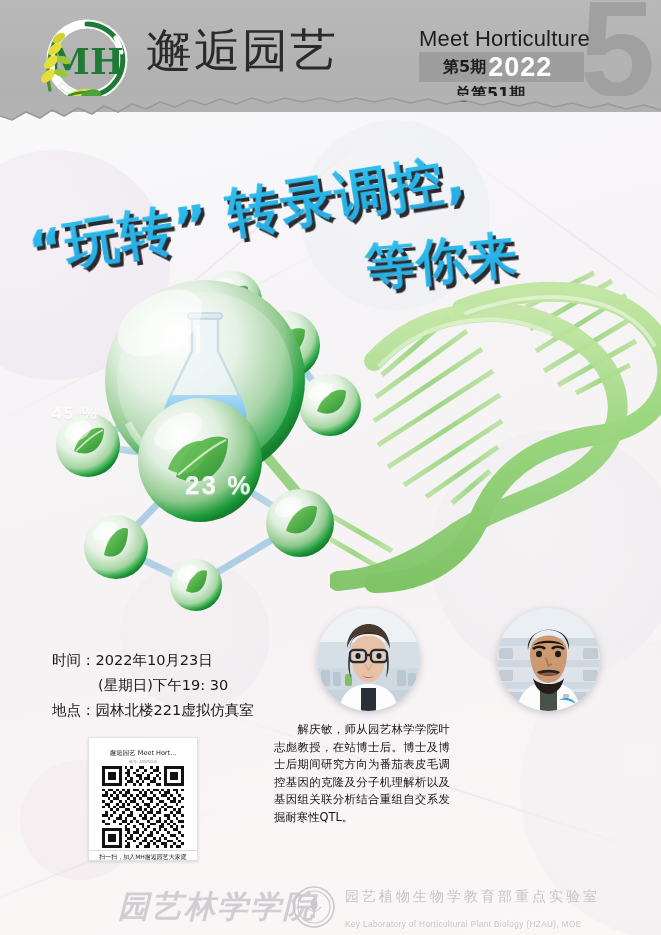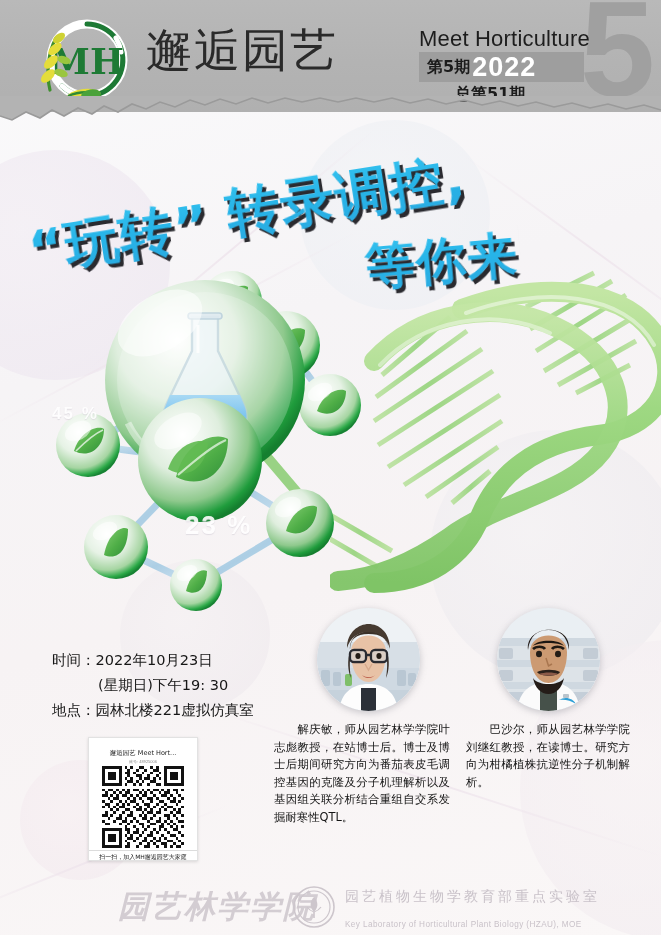--- a/index.html
+++ b/index.html
@@ -22,36 +22,36 @@
   .b6{width:120px;height:120px;left:20px;top:760px;background:radial-gradient(circle at 40% 40%,#f7eff2,#f2e9ee);opacity:.7;}
   .streak{position:absolute;background:linear-gradient(90deg,rgba(240,230,238,0),rgba(238,228,236,.85),rgba(240,230,238,0));height:2px;}
   .s1{width:420px;left:-40px;top:330px;transform:rotate(-28deg);}
   .s2{width:380px;left:40px;top:250px;transform:rotate(-40deg);}
   .s3{width:500px;left:180px;top:780px;transform:rotate(18deg);}
   .s4{width:300px;left:-60px;top:860px;transform:rotate(-22deg);}
   .s5{width:330px;left:430px;top:250px;transform:rotate(36deg);}
   .watermark{position:absolute;color:#ffffff;font-weight:700;opacity:.9;
     text-shadow:0 1px 1px rgba(220,215,222,.9);letter-spacing:2px;}
   .w1{left:52px;top:404px;font-size:17px;}
-  .w2{left:185px;top:470px;font-size:26px;margin-top:40px;}
+  .w2{left:185px;top:470px;font-size:26px;}
 
   
   .header{position:absolute;left:0;top:0;width:661px;height:112px;
     background:linear-gradient(180deg,#b9b9b9 0%,#b3b3b3 55%,#b0b0b0 100%);overflow:hidden;}
   .header-big-num{position:absolute;right:6px;top:-18px;font-size:135px;line-height:1;
     font-weight:700;color:#a0a0a0;font-family:"Liberation Sans",sans-serif;}
   .logo{position:absolute;left:28px;top:16px;width:118px;height:88px;}
   .logo svg{display:block;}
   .brand-cn{position:absolute;left:146px;top:27px;font-size:46px;line-height:1;
     color:#2a2a2a;font-family:"DejaVu Sans",sans-serif;font-weight:400;letter-spacing:2px;text-align:center;}
   .meet-en{position:absolute;left:419px;top:26px;font-size:22px;color:#1d1d1d;
     font-family:"Liberation Sans",sans-serif;letter-spacing:.2px;}
   .issue-row{position:absolute;left:419px;top:52px;width:165px;height:30px;
     background:#9e9e9e;display:flex;align-items:center;}
-  .issue-no{font-size:16px;font-weight:700;color:#1c1c1c;padding-left:8px;
+  .issue-no{font-size:16px;font-weight:700;color:#1c1c1c;padding-left:24px;
     font-family:"DejaVu Sans",sans-serif;}
   .issue-year{font-size:27px;font-weight:700;color:#ffffff;margin-left:2px;
     font-family:"Liberation Sans",sans-serif;letter-spacing:1px;}
   .issue-total{position:absolute;left:455px;top:84px;font-size:16px;font-weight:700;
     color:#1c1c1c;font-family:"DejaVu Sans",sans-serif;}
 
   
   .torn{position:absolute;left:0;top:96px;width:661px;height:38px;}
 
   
@@ -697,21 +697,20 @@
           <path d="M55 41 C57 38 64 38 67 41" fill="none" stroke="#201913" stroke-width="2.6"></path>
           <path d="M49 50 L51.5 58 L55 56" fill="none" stroke="#a9764f" stroke-width="1.5"></path>
           <path d="M40 64 C46 61 58 61 63 64 C60 69 44 69 40 64Z" fill="#2a211b"></path>
           <path d="M42 66 C47 64 57 64 61 66 C57 68 46 68 42 66Z" fill="#8b5a48"></path>
           <path d="M36 70 C38 80 44 86 51.5 86 C59 86 65 80 67 70 C62 78 41 78 36 70Z" fill="#241c18"></path>
           <path d="M62 92 C68 88 76 90 79 96 C74 92 66 91 62 92Z" fill="#2f9fd6"></path>
           <rect x="66" y="86" width="6" height="4" rx="1" fill="#b9c4cc"></rect>
         </g>
       </svg>
     </div>
-    <div class="sp-bio">　　巴沙尔，师从园艺林学学院刘继红教授，在读博士。研究方向为柑橘植株抗逆性分子机制解析。</div>
   </div>
 
   <div class="footer">
     <div class="f-cn-logo">园艺林学学院</div>
     <div class="f-seal">
       <svg viewBox="0 0 42 42" width="42" height="42">
         <circle cx="21" cy="21" r="20" fill="none" stroke="#cdc6cc" stroke-width="1.6"></circle>
         <circle cx="21" cy="21" r="16" fill="none" stroke="#cdc6cc" stroke-width="1.2"></circle>
         <path d="M21 11 C17 15 16 21 21 26 C26 21 25 15 21 11Z" fill="#cdc6cc"></path>
         <path d="M21 26 L21 32" stroke="#cdc6cc" stroke-width="1.6"></path>

